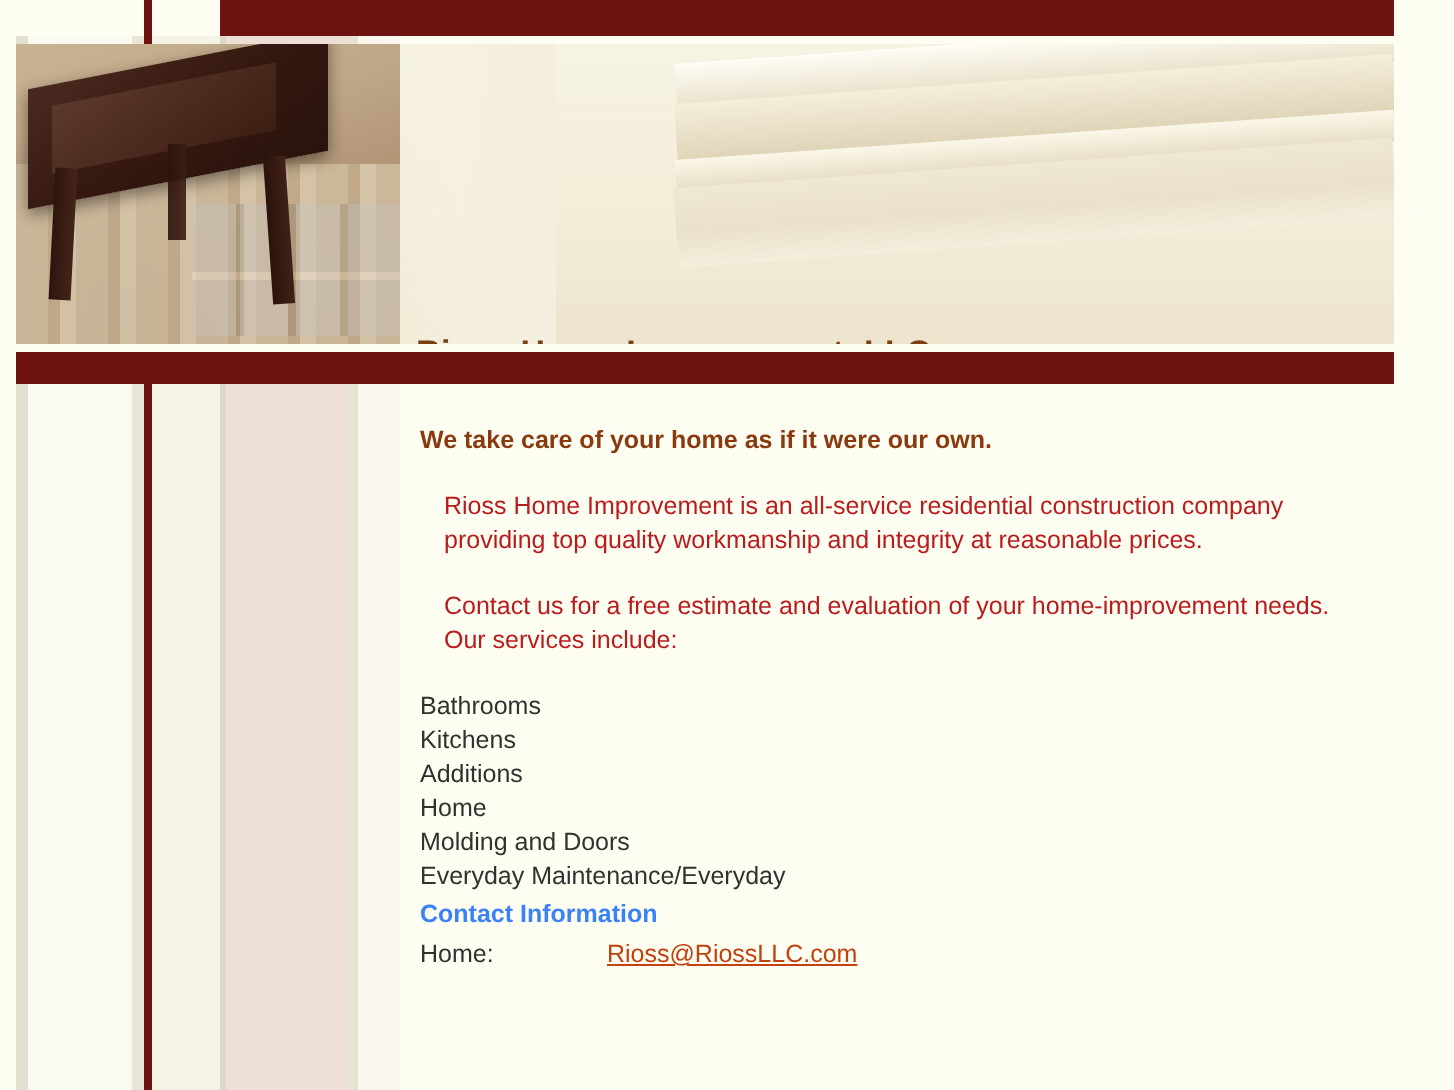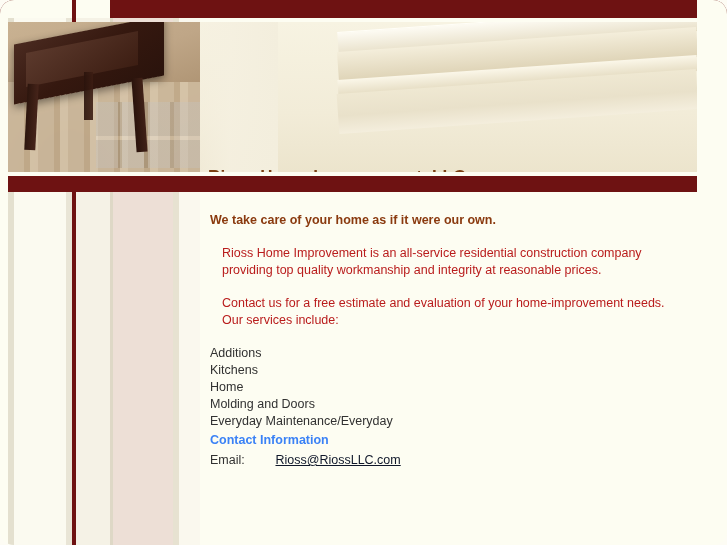--- a/index.html
+++ b/index.html
@@ -12,21 +12,20 @@
     background: #fdfcf4;
     font-family: "Liberation Sans", sans-serif;
     overflow: hidden;
   }
   #page {
     position: relative;
     width: 727px;
     height: 545px;
     background: #fdfdf2;
     overflow: hidden;
-    border-radius: 14px;
   }
 
   
   .stripes {
     position: absolute;
     left: 0;
     top: 0;
     width: 200px;
     height: 545px;
   }
@@ -285,22 +284,23 @@
   .contact-row {
     margin-top: 3px;
     white-space: nowrap;
   }
   .contact-label {
     display: inline-block;
     width: 62px;
     color: #313131;
   }
   .contact-link {
-    color: #0f172a;
+    color: #c2410c;
     text-decoration: underline;
+    margin-left: 28px;
   }
 
   
   .right-edge {
     position: absolute;
     left: 697px;
     top: 0;
     width: 30px;
     height: 545px;
     background: #fdfdf2;
@@ -350,28 +350,29 @@
 
   <div class="underbar-cap"></div>
   <div class="underbar"></div>
 
   <div class="content">
     <p class="tagline">We take care of your home as if it were our own.</p>
     <p class="para">Rioss Home Improvement is an all-service residential construction company providing top quality workmanship and integrity at reasonable prices.</p>
     <p class="para">Contact us for a free estimate and evaluation of your home-improvement needs.  Our services include:</p>
 
     <div class="services">
+      <div class="service-line">Bathrooms</div>
+      <div class="service-line">Kitchens</div>
       <div class="service-line">Additions</div>
-      <div class="service-line">Kitchens</div>
       <div class="service-line">Home</div>
       <div class="service-line">Molding and Doors</div>
       <div class="service-line">Everyday Maintenance/Everyday</div>
     </div>
 
     <div class="contact-heading">Contact Information</div>
     <div class="contact-row">
-      <span class="contact-label">Email:</span>
+      <span class="contact-label">Home:</span>
       <a class="contact-link" href="#">Rioss@RiossLLC.com</a>
     </div>
   </div>
 
   <div class="right-edge"></div>
 </div>
 
 </body></html>

